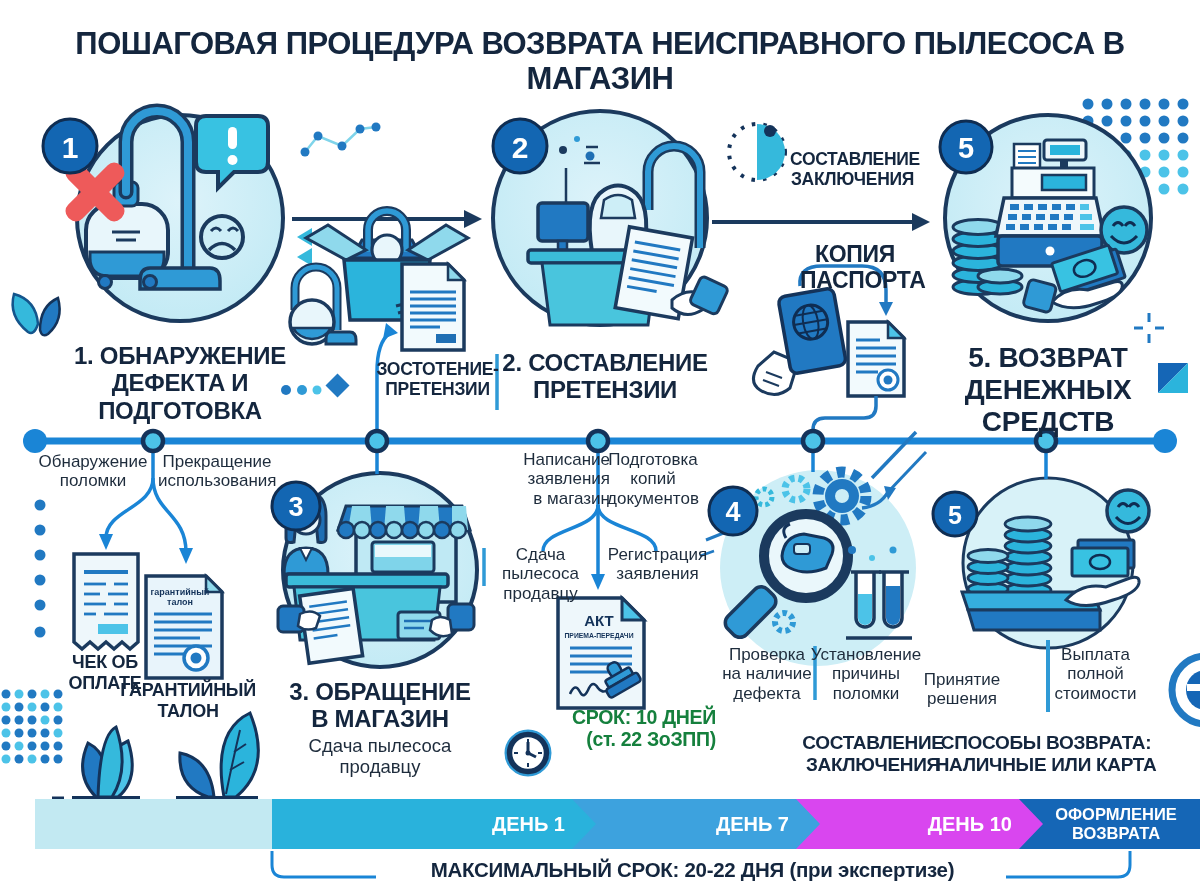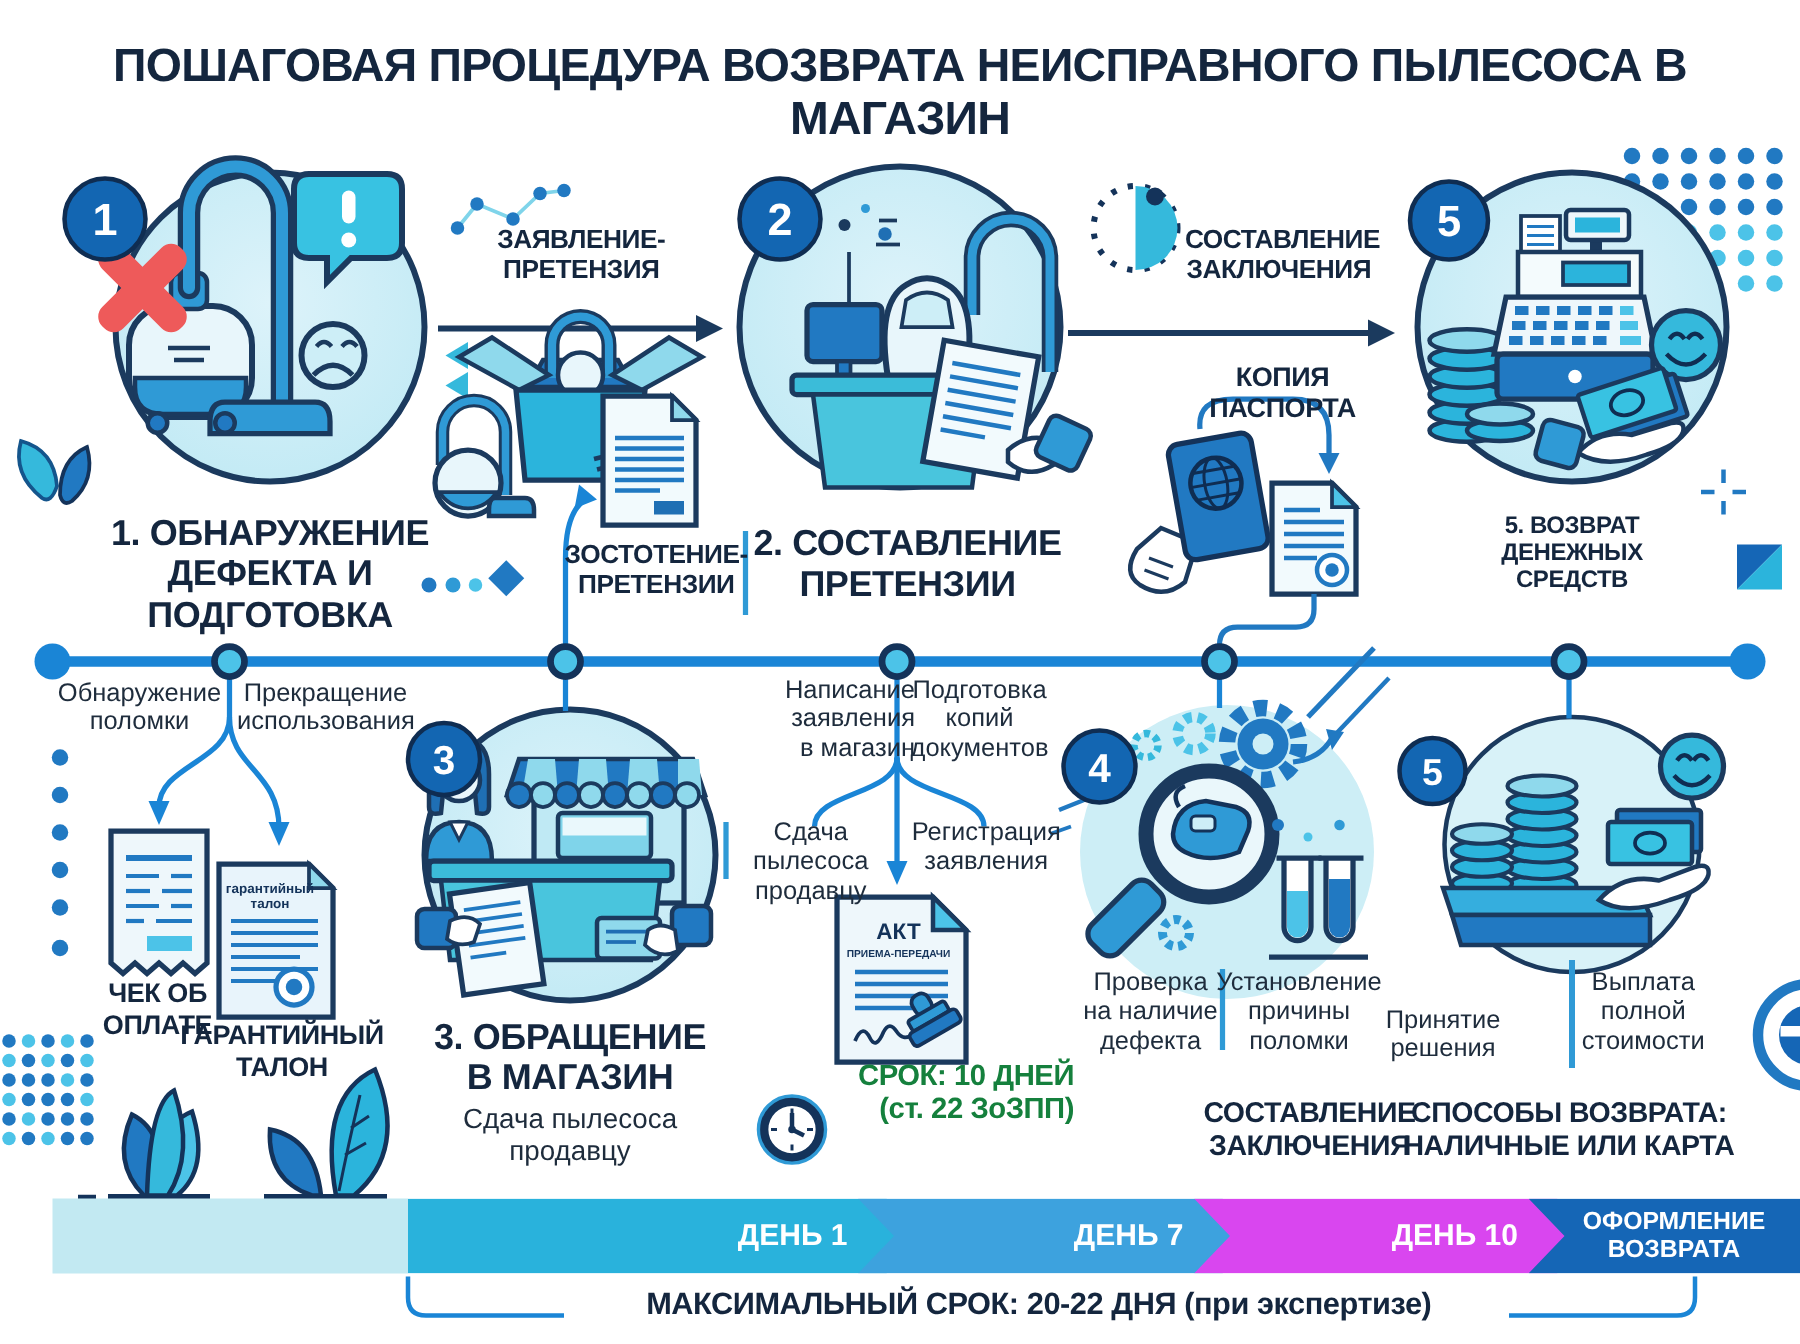--- a/index.html
+++ b/index.html
@@ -568,31 +568,29 @@
     <circle cx="955" cy="514" r="22" fill="#1366b2" stroke="#0f2d52" stroke-width="3"></circle>
     <text x="955" y="515" font-size="25" dominant-baseline="central">5</text>
   </g>
 </svg>
 
 <div class="lbl title" style="left:0;top:26px;width:1200px;">ПОШАГОВАЯ ПРОЦЕДУРА ВОЗВРАТА НЕИСПРАВНОГО ПЫЛЕСОСА В МАГАЗИН</div>
 
 <div class="lbl bold" style="left:60px;top:342px;width:240px;font-size:24px;">1. ОБНАРУЖЕНИЕ
 ДЕФЕКТА И
 ПОДГОТОВКА</div>
-<div class="lbl bold" style="left:315px;top:150px;width:145px;font-size:17.5px;">ЗАЯВЛЕНИЕ-
-ПРЕТЕНЗИЯ</div>
 <div class="lbl bold" style="left:365px;top:360px;width:145px;font-size:17.5px;">ЗОСТОТЕНИЕ-
 ПРЕТЕНЗИИ</div>
 <div class="lbl bold" style="left:480px;top:349px;width:250px;font-size:24px;">2. СОСТАВЛЕНИЕ
 ПРЕТЕНЗИИ</div>
 <div class="lbl bold" style="left:790px;top:150px;width:125px;font-size:17.5px;">СОСТАВЛЕНИЕ
 ЗАКЛЮЧЕНИЯ</div>
-<div class="lbl bold" style="left:800px;top:241px;width:110px;font-size:18px;">КОПИЯ
+<div class="lbl bold" style="left:800px;top:241px;width:110px;font-size:23px;">КОПИЯ
 ПАСПОРТА</div>
-<div class="lbl bold" style="left:940px;top:342px;width:216px;font-size:16px;">5. ВОЗВРАТ
+<div class="lbl bold" style="left:940px;top:342px;width:216px;font-size:28px;">5. ВОЗВРАТ
 ДЕНЕЖНЫХ
 СРЕДСТВ</div>
 
 <div class="lbl" style="left:38px;top:452px;width:110px;font-size:17px;">Обнаружение
 поломки</div>
 <div class="lbl" style="left:158px;top:452px;width:118px;font-size:17px;">Прекращение
 использования</div>
 <div class="lbl bold" style="left:55px;top:652px;width:100px;font-size:18px;">ЧЕК ОБ
 ОПЛАТЕ</div>
 <div class="lbl bold" style="left:118px;top:680px;width:140px;font-size:18px;">ГАРАНТИЙНЫЙ

